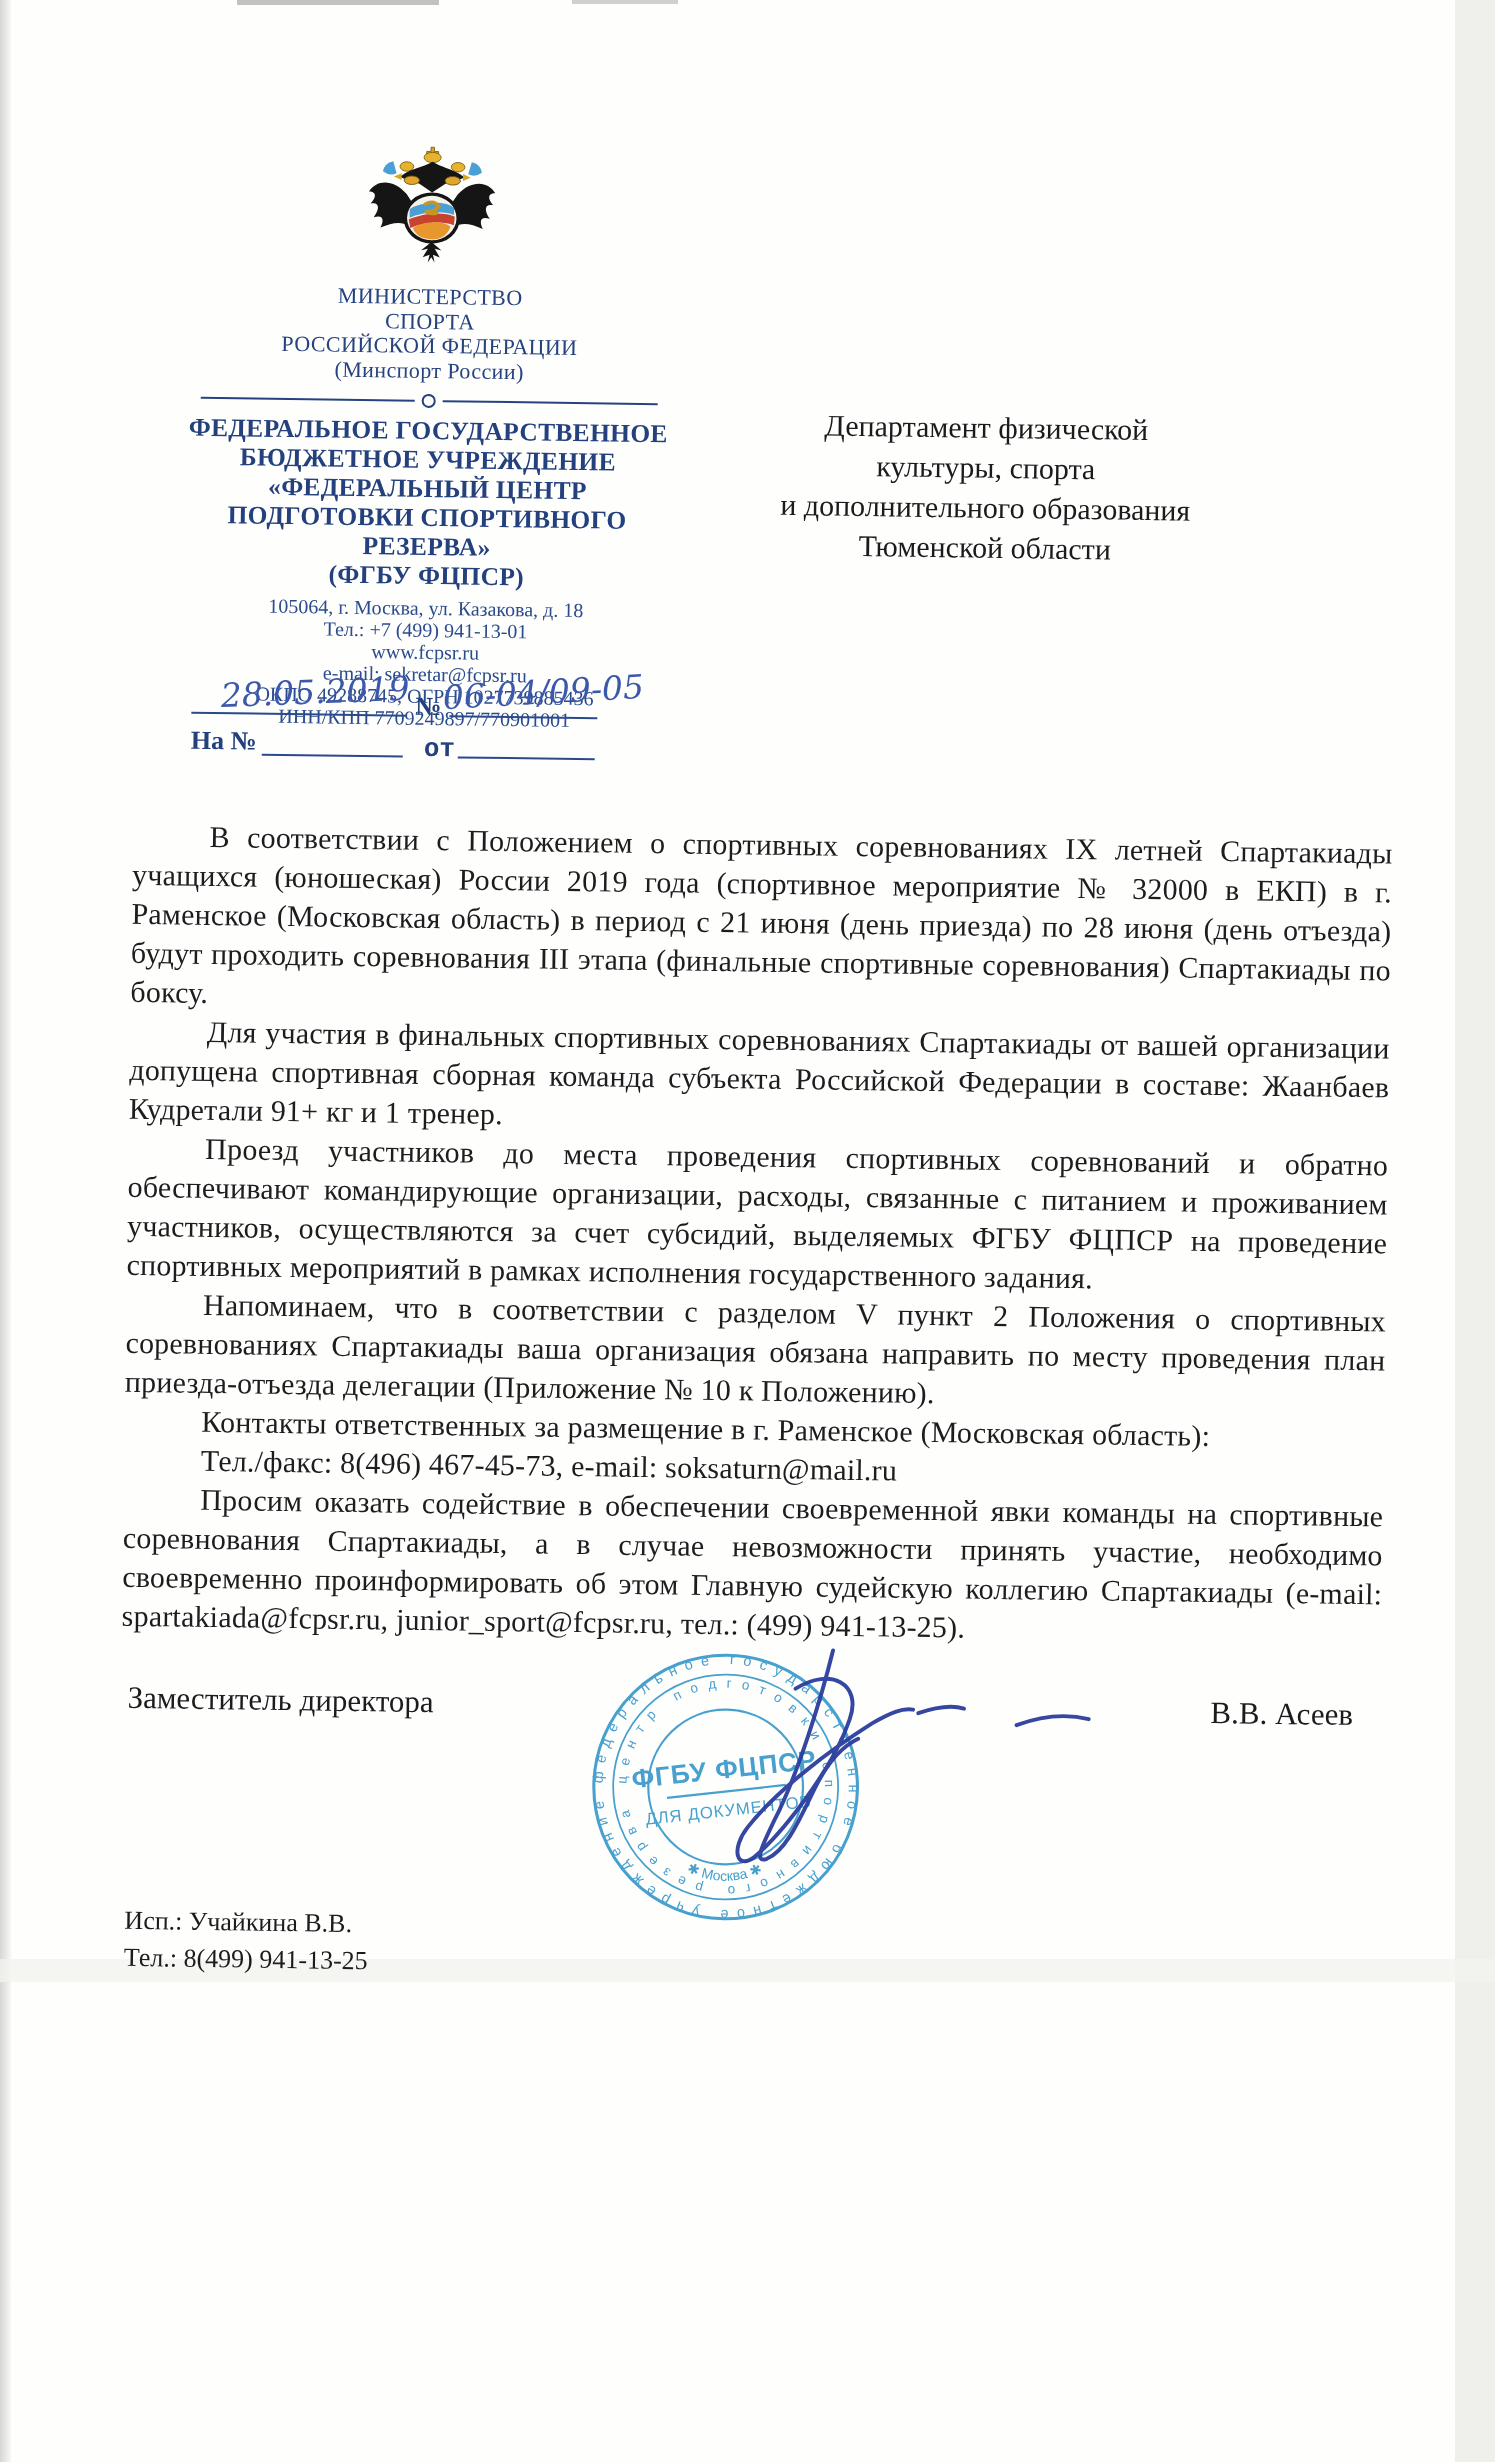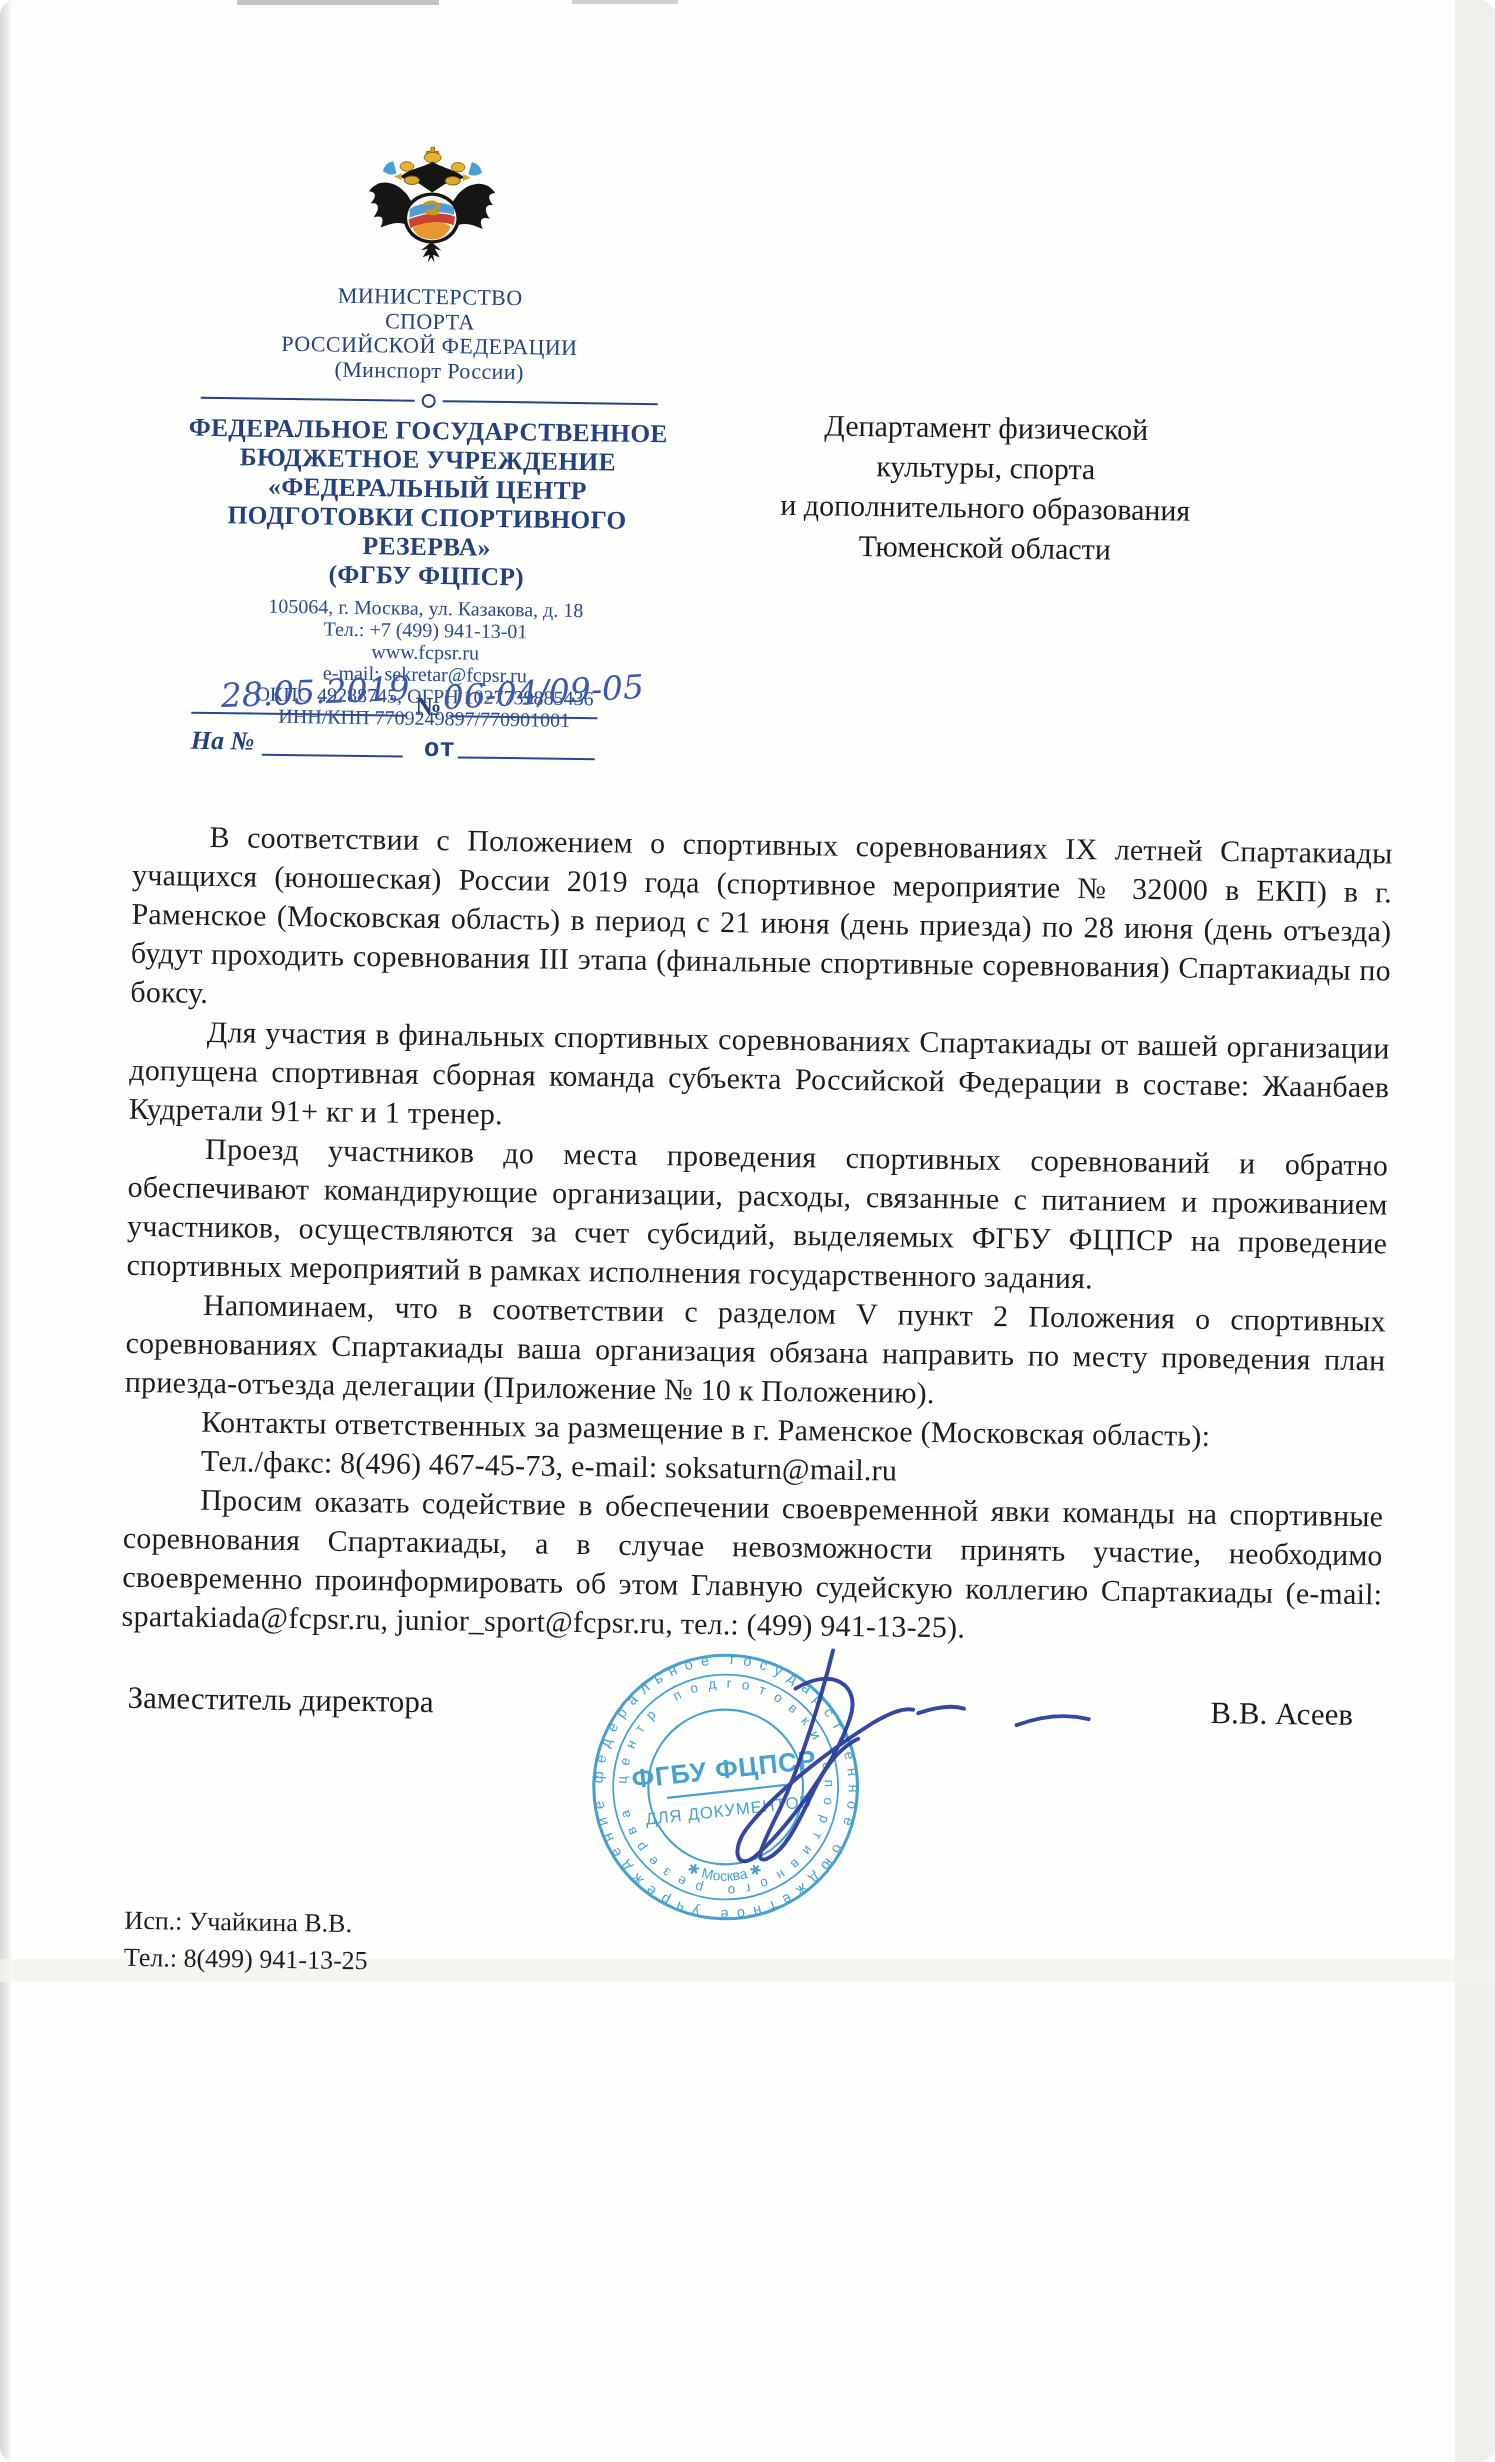--- a/index.html
+++ b/index.html
@@ -1,17 +1,17 @@
 <!DOCTYPE html>
 <html style="font-size:14px"><head>
 <meta charset="utf-8">
 <style>
   html,body{margin:0;padding:0;background:#ffffff;}
   .page{position:relative;width:1495px;height:2462px;background:#fefefd;overflow:hidden;
-        font-family:"Liberation Serif", serif;color:#1d1d1f;border-radius:15px;}
+        font-family:"Liberation Serif", serif;color:#1d1d1f;}
   
   .edge-left{position:absolute;left:0;top:0;width:12.3px;height:100%;
              background:linear-gradient(90deg,#d7d7d6,#efefee 70%,#fefefd);}
   .edge-right{position:absolute;right:0;top:0;width:40px;height:100%;background:#efefec;}
   .edge-top-mark1{position:absolute;left:237px;top:0;width:202px;height:5.3px;background:#8f8f8f;opacity:.55;}
   .edge-top-mark2{position:absolute;left:572px;top:0;width:106px;height:4.4px;background:#9a9a9a;opacity:.45;}
   .scan-band{position:absolute;left:0;top:1959px;width:100%;height:23px;background:#f3f3ef;opacity:.8;}
   .tilt{position:absolute;left:0;top:0;width:1495px;height:2462px;
         transform:rotate(0.8deg);transform-origin:0 879px;}
 
@@ -124,21 +124,21 @@
         <div>ИНН/КПП 7709249897/770901001</div>
       </div>
     </div>
 
     <div class="script" style="left:218px;top:668px;transform:rotate(-3deg);">28.05.2019</div>
     <div class="uline" style="left:189px;top:684px;width:215px;height:24.6px;"></div>
     <div class="ref-label" style="left:413px;top:686px;">№</div>
     <div class="script" style="left:440px;top:665px;transform:rotate(-4deg);">06-04/09-05</div>
     <div class="uline" style="left:447px;top:684px;width:148px;height:24.6px;"></div>
 
-    <div class="ref-label" style="left:189px;top:723px;font-style:italic;">На №</div>
+    <div class="ref-label" style="left:189px;top:723px;">На №</div>
     <div class="uline" style="left:260px;top:725px;width:141px;height:24.6px;"></div>
     <div class="ref-label" style="left:422px;top:728px;font-family:Liberation Mono, monospace;">от</div>
     <div class="uline" style="left:456px;top:725px;width:137px;height:24.6px;"></div>
 
     <div class="recipient">
       <div>Департамент физической культуры, спорта</div>
       <div>и дополнительного образования</div>
       <div>Тюменской области</div>
     </div>
 

